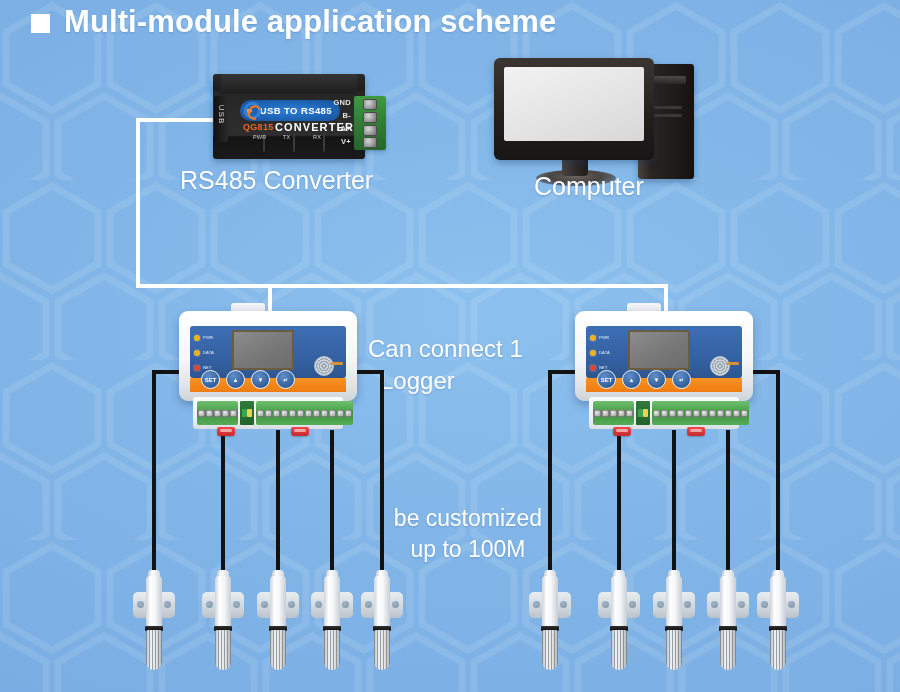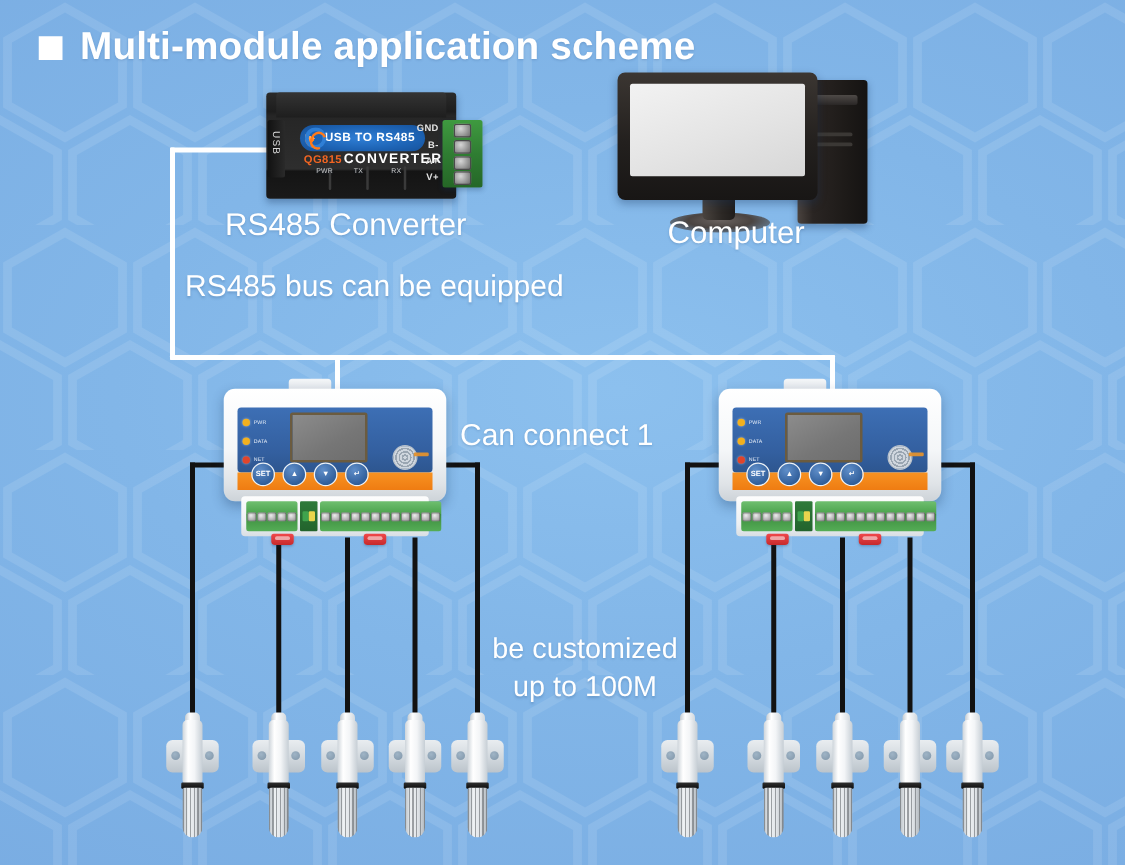--- a/index.html
+++ b/index.html
@@ -12,21 +12,21 @@
     overflow:hidden;
     background:
       radial-gradient(ellipse 900px 500px at 55% 45%, #8cc0ee 0%, #82b6e8 45%, #79ace2 100%);
   }
 
   
   .hexlayer{position:absolute;inset:0;pointer-events:none;}
 
   
   .title{
-    position:absolute;left:31px;top:19px;
+    position:absolute;left:31px;top:4px;
     display:flex;align-items:center;gap:14px;
     color:#ffffff;
     font-size:31px;font-weight:bold;letter-spacing:.1px;
     text-shadow:0 1px 2px rgba(30,70,120,.22);
     white-space:nowrap;
   }
   .title-square{
     width:19px;height:19px;background:#ffffff;display:inline-block;
     margin-top:3px;
   }
@@ -361,25 +361,26 @@
     <div class="mon-base"></div>
     <div class="mon-neck"></div>
     <div class="mon-frame">
       <div class="mon-screen"></div>
     </div>
   </div>
 
   <div class="lbl lbl-computer">Computer</div>
 
   <div class="lbl lbl-bus">
-    <span>RS485 bus can be equipped</span><br>
+    <br>
   </div>
 
   <div class="lbl lbl-connect">
     <span>Can connect 1</span>
+    <span class="l2">Logger</span>
   </div>
 
   <div class="lbl lbl-each">
     <br>
     <span>be customized</span><br>
     <span>up to 100M</span>
   </div>
 
   <div class="cable" style="left:152px;top:370px;width:70px;height:4px;"></div>
   <div class="cable" style="left:152px;top:370px;width:4px;height:208px;"></div>

